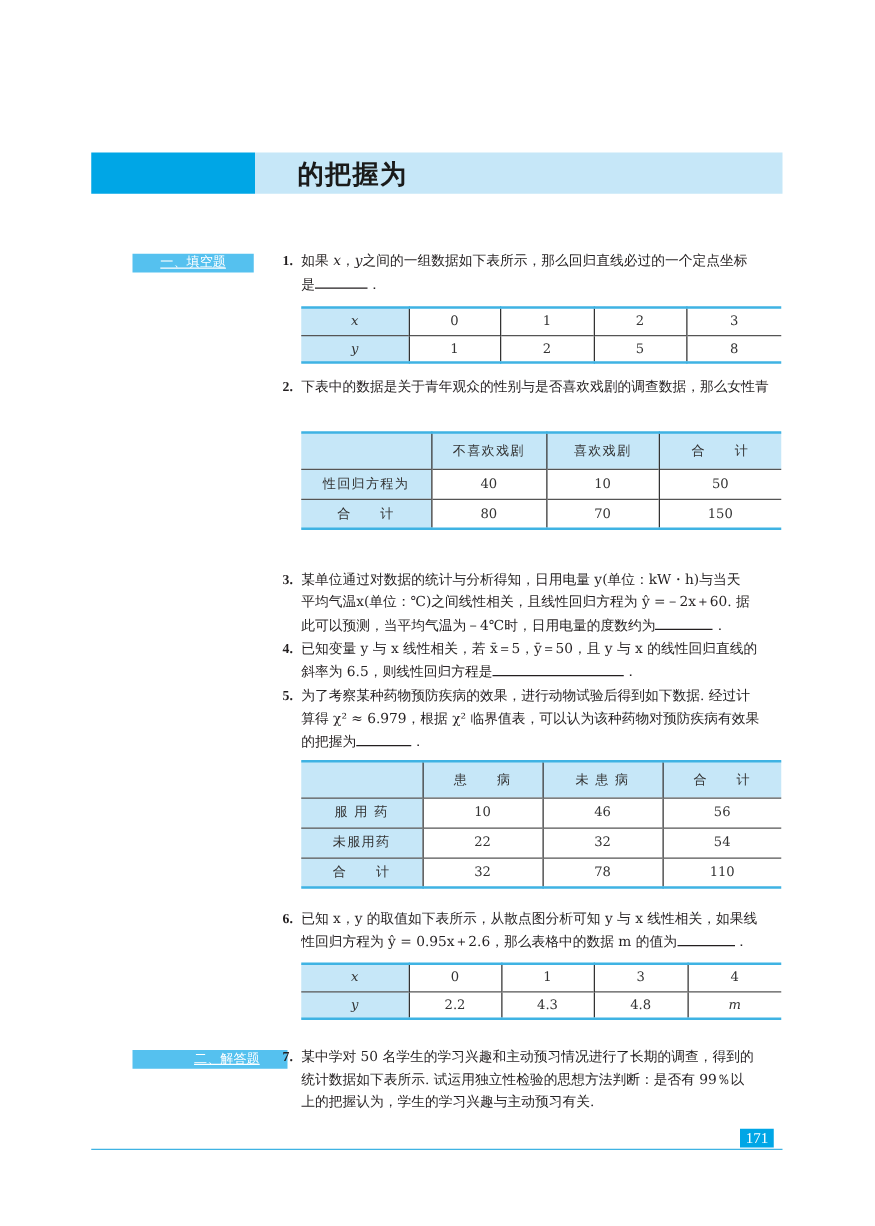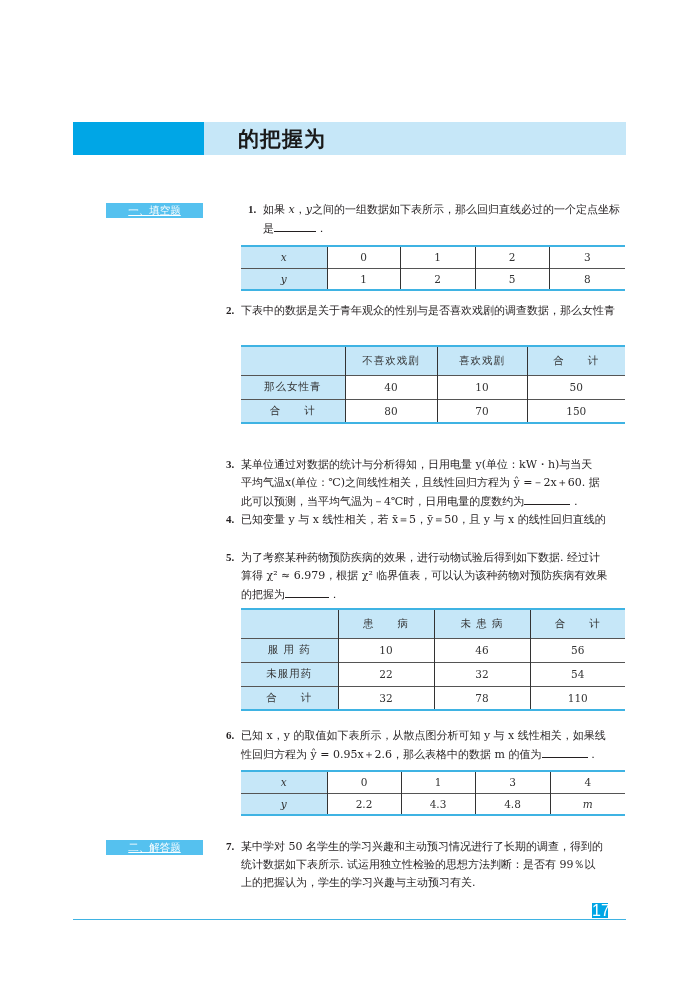--- a/index.html
+++ b/index.html
@@ -19,33 +19,33 @@
   .blank { display:inline-block; border-bottom:1px solid #231f20; height:12px; vertical-align:baseline; }
   .it { font-style:italic; }
   table.t { position:absolute; left:241px; width:384px; border-collapse:collapse; font-size:10.5px;
             border-top:2px solid #3fb3e3; border-bottom:2px solid #3fb3e3; }
   table.t td { border-left:1px solid #333; border-top:1px solid #555; text-align:center; padding:0; color:#333; }
   table.t tr:first-child td { border-top:none; }
   table.t td:first-child { border-left:none; background:#c6e7f8; }
   table.t tr.head td { background:#c6e7f8;margin-top:31px; }
   .cjk-cell { letter-spacing:1px; }
   .footer-line { left:73px; top:919px; width:553px; height:1px; background:#3fb3e3; }
-  .page-num { left:592px; top:903px; width:16px; height:15px; background:#00a6e6; color:#fff; font-size:16px; line-height:15px; text-align:center;
-              font-family:Liberation Sans, sans-serif; }
+  .page-num { left:592px; top:903px; width:27px; height:15px; background:#00a6e6; color:#fff; font-size:12px; line-height:15px; text-align:center;
+              font-family:Liberation Serif, serif; }
 </style>
 </head>
 <body>
 
 <div class="abs hdr-dark"></div>
 <div class="abs hdr-light"></div>
 <div class="abs hdr-title">的把握为</div>
 
 <div class="abs sec-label" style="top:203px;">一、填空题</div>
 
-<div class="abs q" style="top:200px;margin-left:22px;">
+<div class="abs q" style="top:200px;">
   <div class="line first">
     <span class="num">1.</span><span>如果</span> <span class="it">x</span><span>，</span><span class="it">y</span><span>之间的一组数据如下表所示，那么回归直线必过的一个定点坐标</span>
   </div>
   <div class="line">
     <span>是</span><span class="blank" style="width:42px;"></span><span>．</span>
   </div>
 </div>
 
 <table class="t" style="top:245px;">
   <colgroup>
@@ -85,21 +85,21 @@
       <col style="width:98px">
     </colgroup>
   <tbody>
       <tr class="head" style="height:29px;">
     <td></td>
     <td class="cjk-cell">不喜欢戏剧</td>
     <td class="cjk-cell">喜欢戏剧</td>
     <td class="cjk-cell">合　　计</td>
   </tr>
   <tr style="height:24px;">
-    <td class="cjk-cell">那么女性青</td>
+    <td class="cjk-cell">性回归方程为</td>
     <td>40</td>
     <td>10</td>
     <td>50</td>
   </tr>
   <tr style="height:24px;">
     <td class="cjk-cell">合　　计</td>
     <td>80</td>
     <td>70</td>
     <td>150</td>
   </tr>
@@ -107,20 +107,21 @@
   </table>
 
 <div class="abs q" style="top:455px;">
   <div class="line first"><span class="num">3.</span><span>某单位通过对数据的统计与分析得知，日用电量 y(单位：kW・h)与当天</span></div>
   <div class="line"><span>平均气温x(单位：℃)之间线性相关，且线性回归方程为 ŷ =－2x＋60. 据</span></div>
   <div class="line"><span>此可以预测，当平均气温为－4℃时，日用电量的度数约为</span><span class="blank" style="width:46px;"></span><span>．</span></div>
 </div>
 
 <div class="abs q" style="top:510px;">
   <div class="line first"><span class="num">4.</span><span>已知变量 y 与 x 线性相关，若 x̄＝5，ȳ＝50，且 y 与 x 的线性回归直线的</span></div>
+  <div class="line"><span>斜率为 6.5，则线性回归方程是</span><span class="blank" style="width:105px;"></span><span>．</span></div>
 </div>
 
 <div class="abs q" style="top:548px;">
   <div class="line first"><span class="num">5.</span><span>为了考察某种药物预防疾病的效果，进行动物试验后得到如下数据. 经过计</span></div>
   <div class="line"><span>算得 χ² ≈ 6.979，根据 χ² 临界值表，可以认为该种药物对预防疾病有效果</span></div>
   <div class="line"><span>的把握为</span><span class="blank" style="width:44px;"></span><span>．</span></div>
 </div>
 
 <table class="t" style="top:608px;">
   <colgroup>
@@ -181,21 +182,21 @@
   <tr style="height:22px;">
     <td class="it">y</td>
     <td>2.2</td>
     <td>4.3</td>
     <td>4.8</td>
     <td class="it">m</td>
   </tr>
 </tbody>
   </table>
 
-<div class="abs sec-label" style="top:840px;">二、解答题</div>
+<div class="abs sec-label" style="top:840px;padding-left:27px;">二、解答题</div>
 
 <div class="abs q" style="top:837px;">
   <div class="line first"><span class="num">7.</span><span>某中学对 50 名学生的学习兴趣和主动预习情况进行了长期的调查，得到的</span></div>
   <div class="line"><span>统计数据如下表所示. 试运用独立性检验的思想方法判断：是否有 99％以</span></div>
   <div class="line"><span>上的把握认为，学生的学习兴趣与主动预习有关.</span></div>
 </div>
 
 <div class="abs page-num">171</div>
 <div class="abs footer-line"></div>
 

